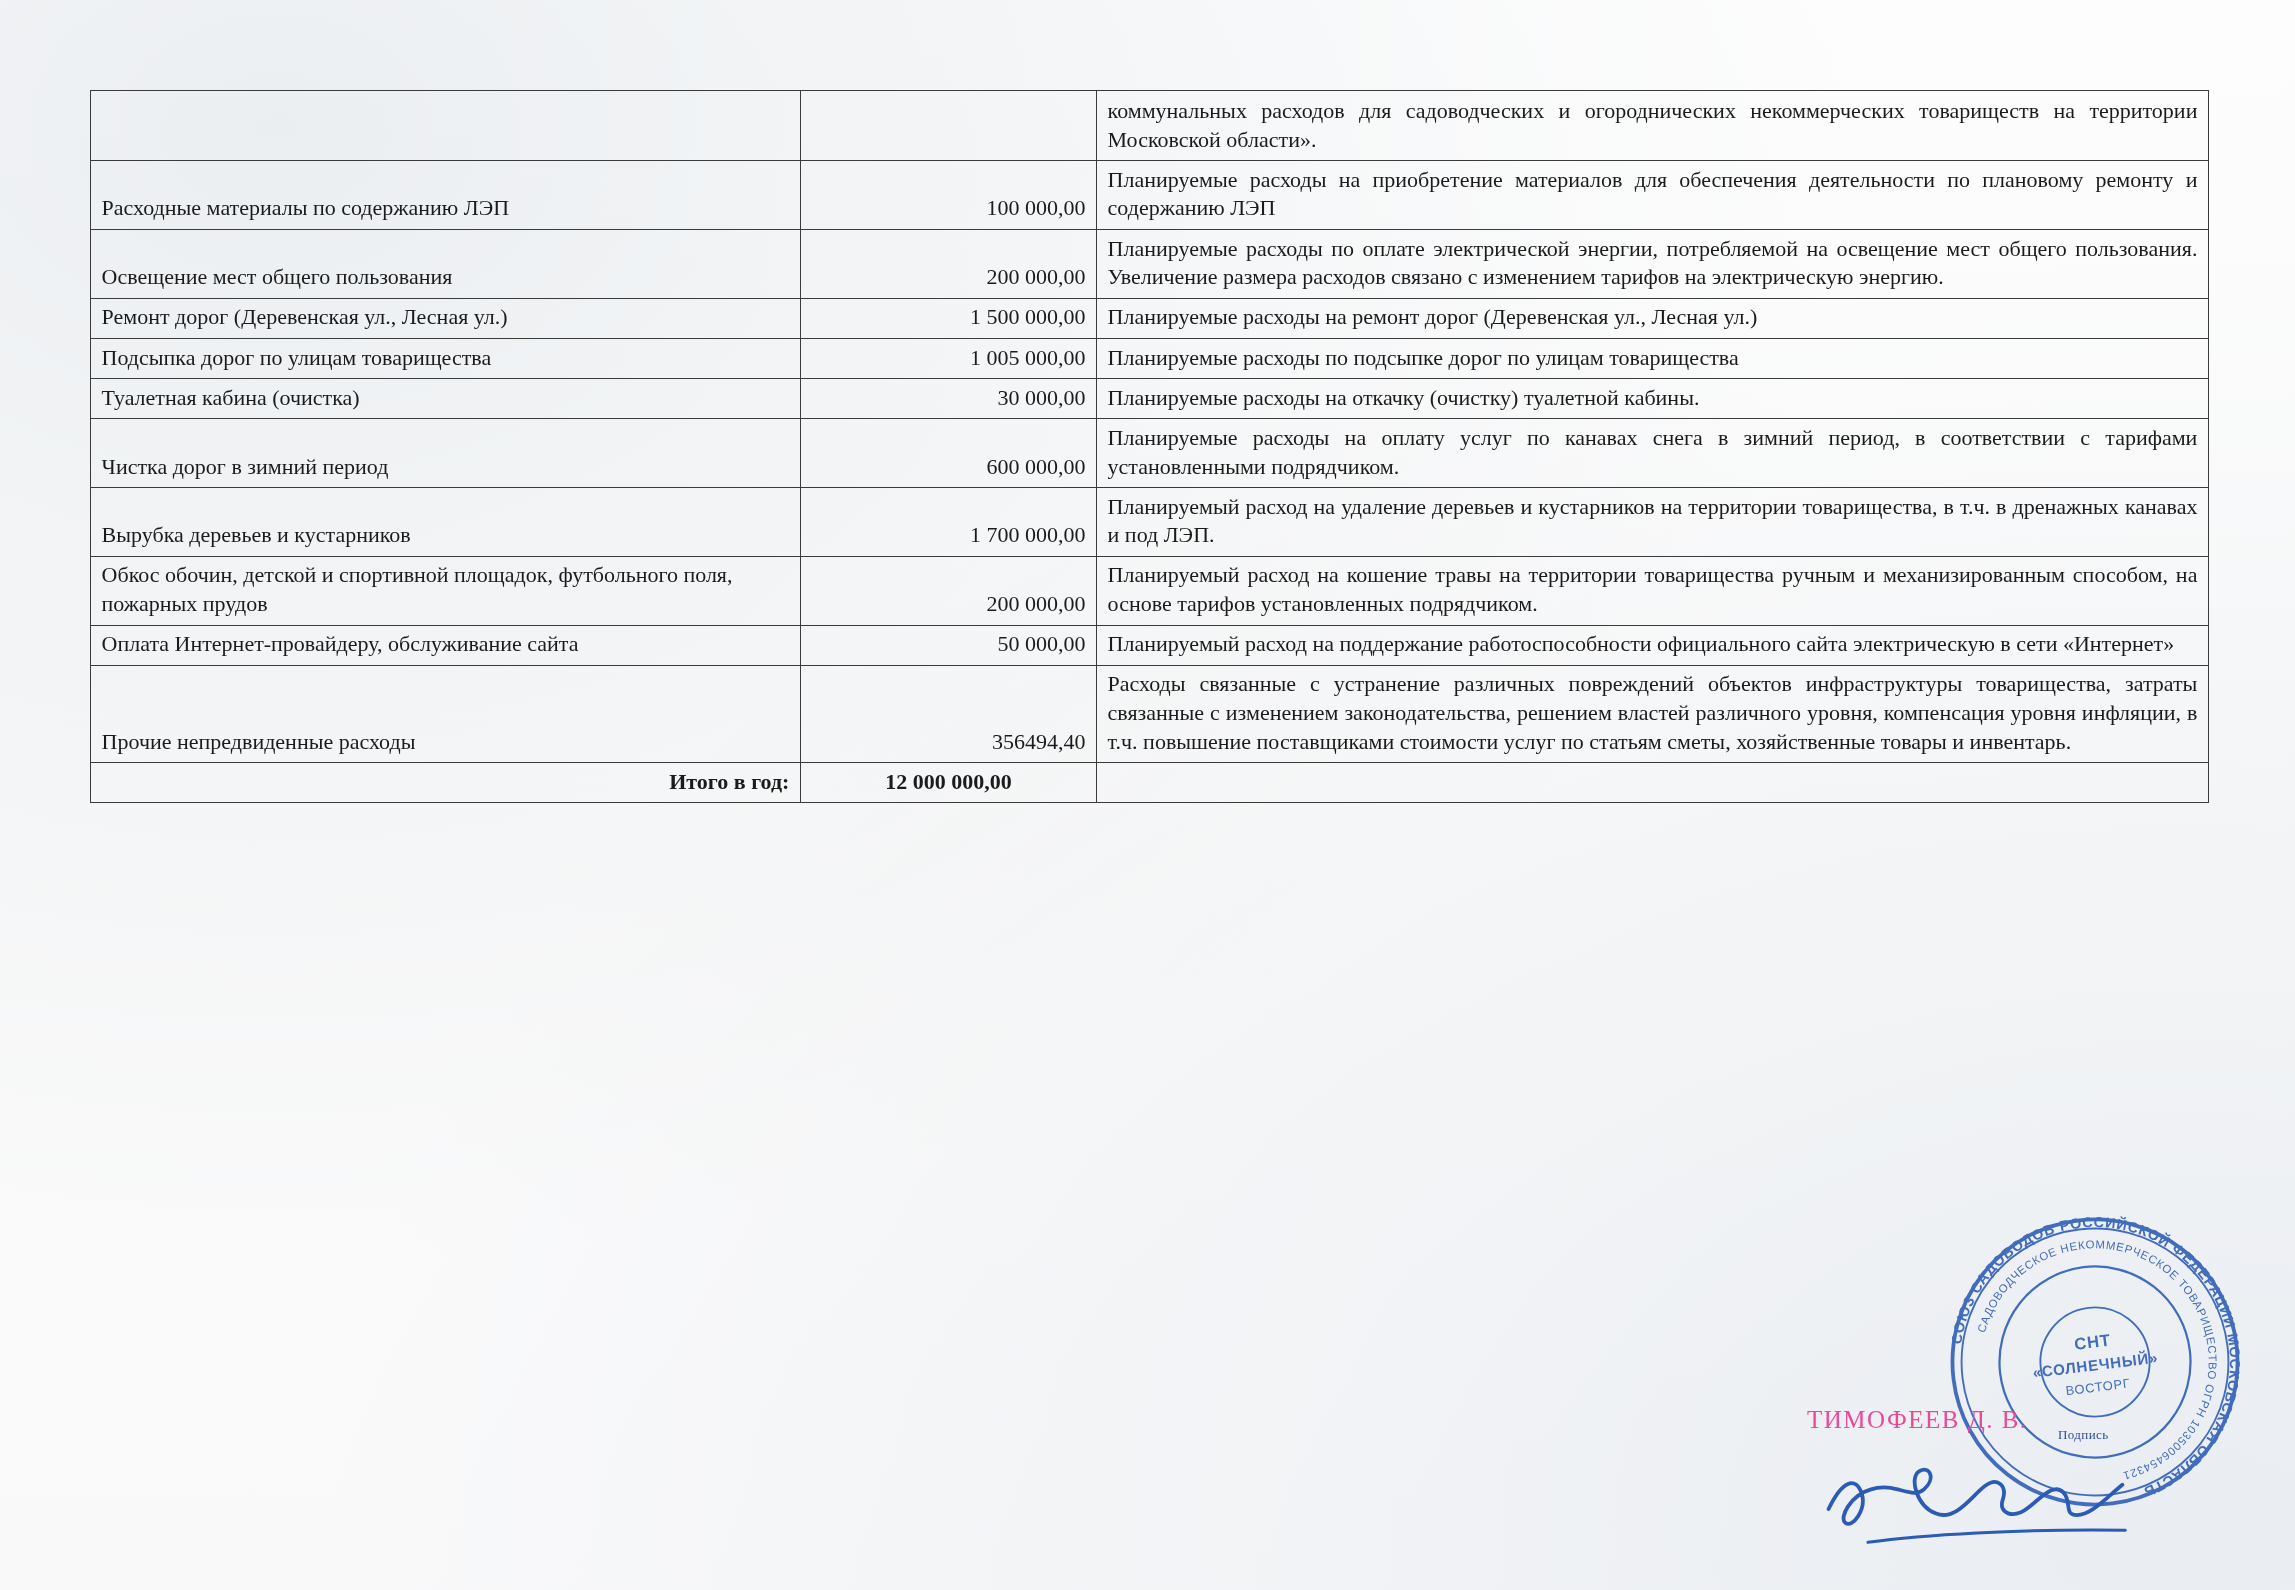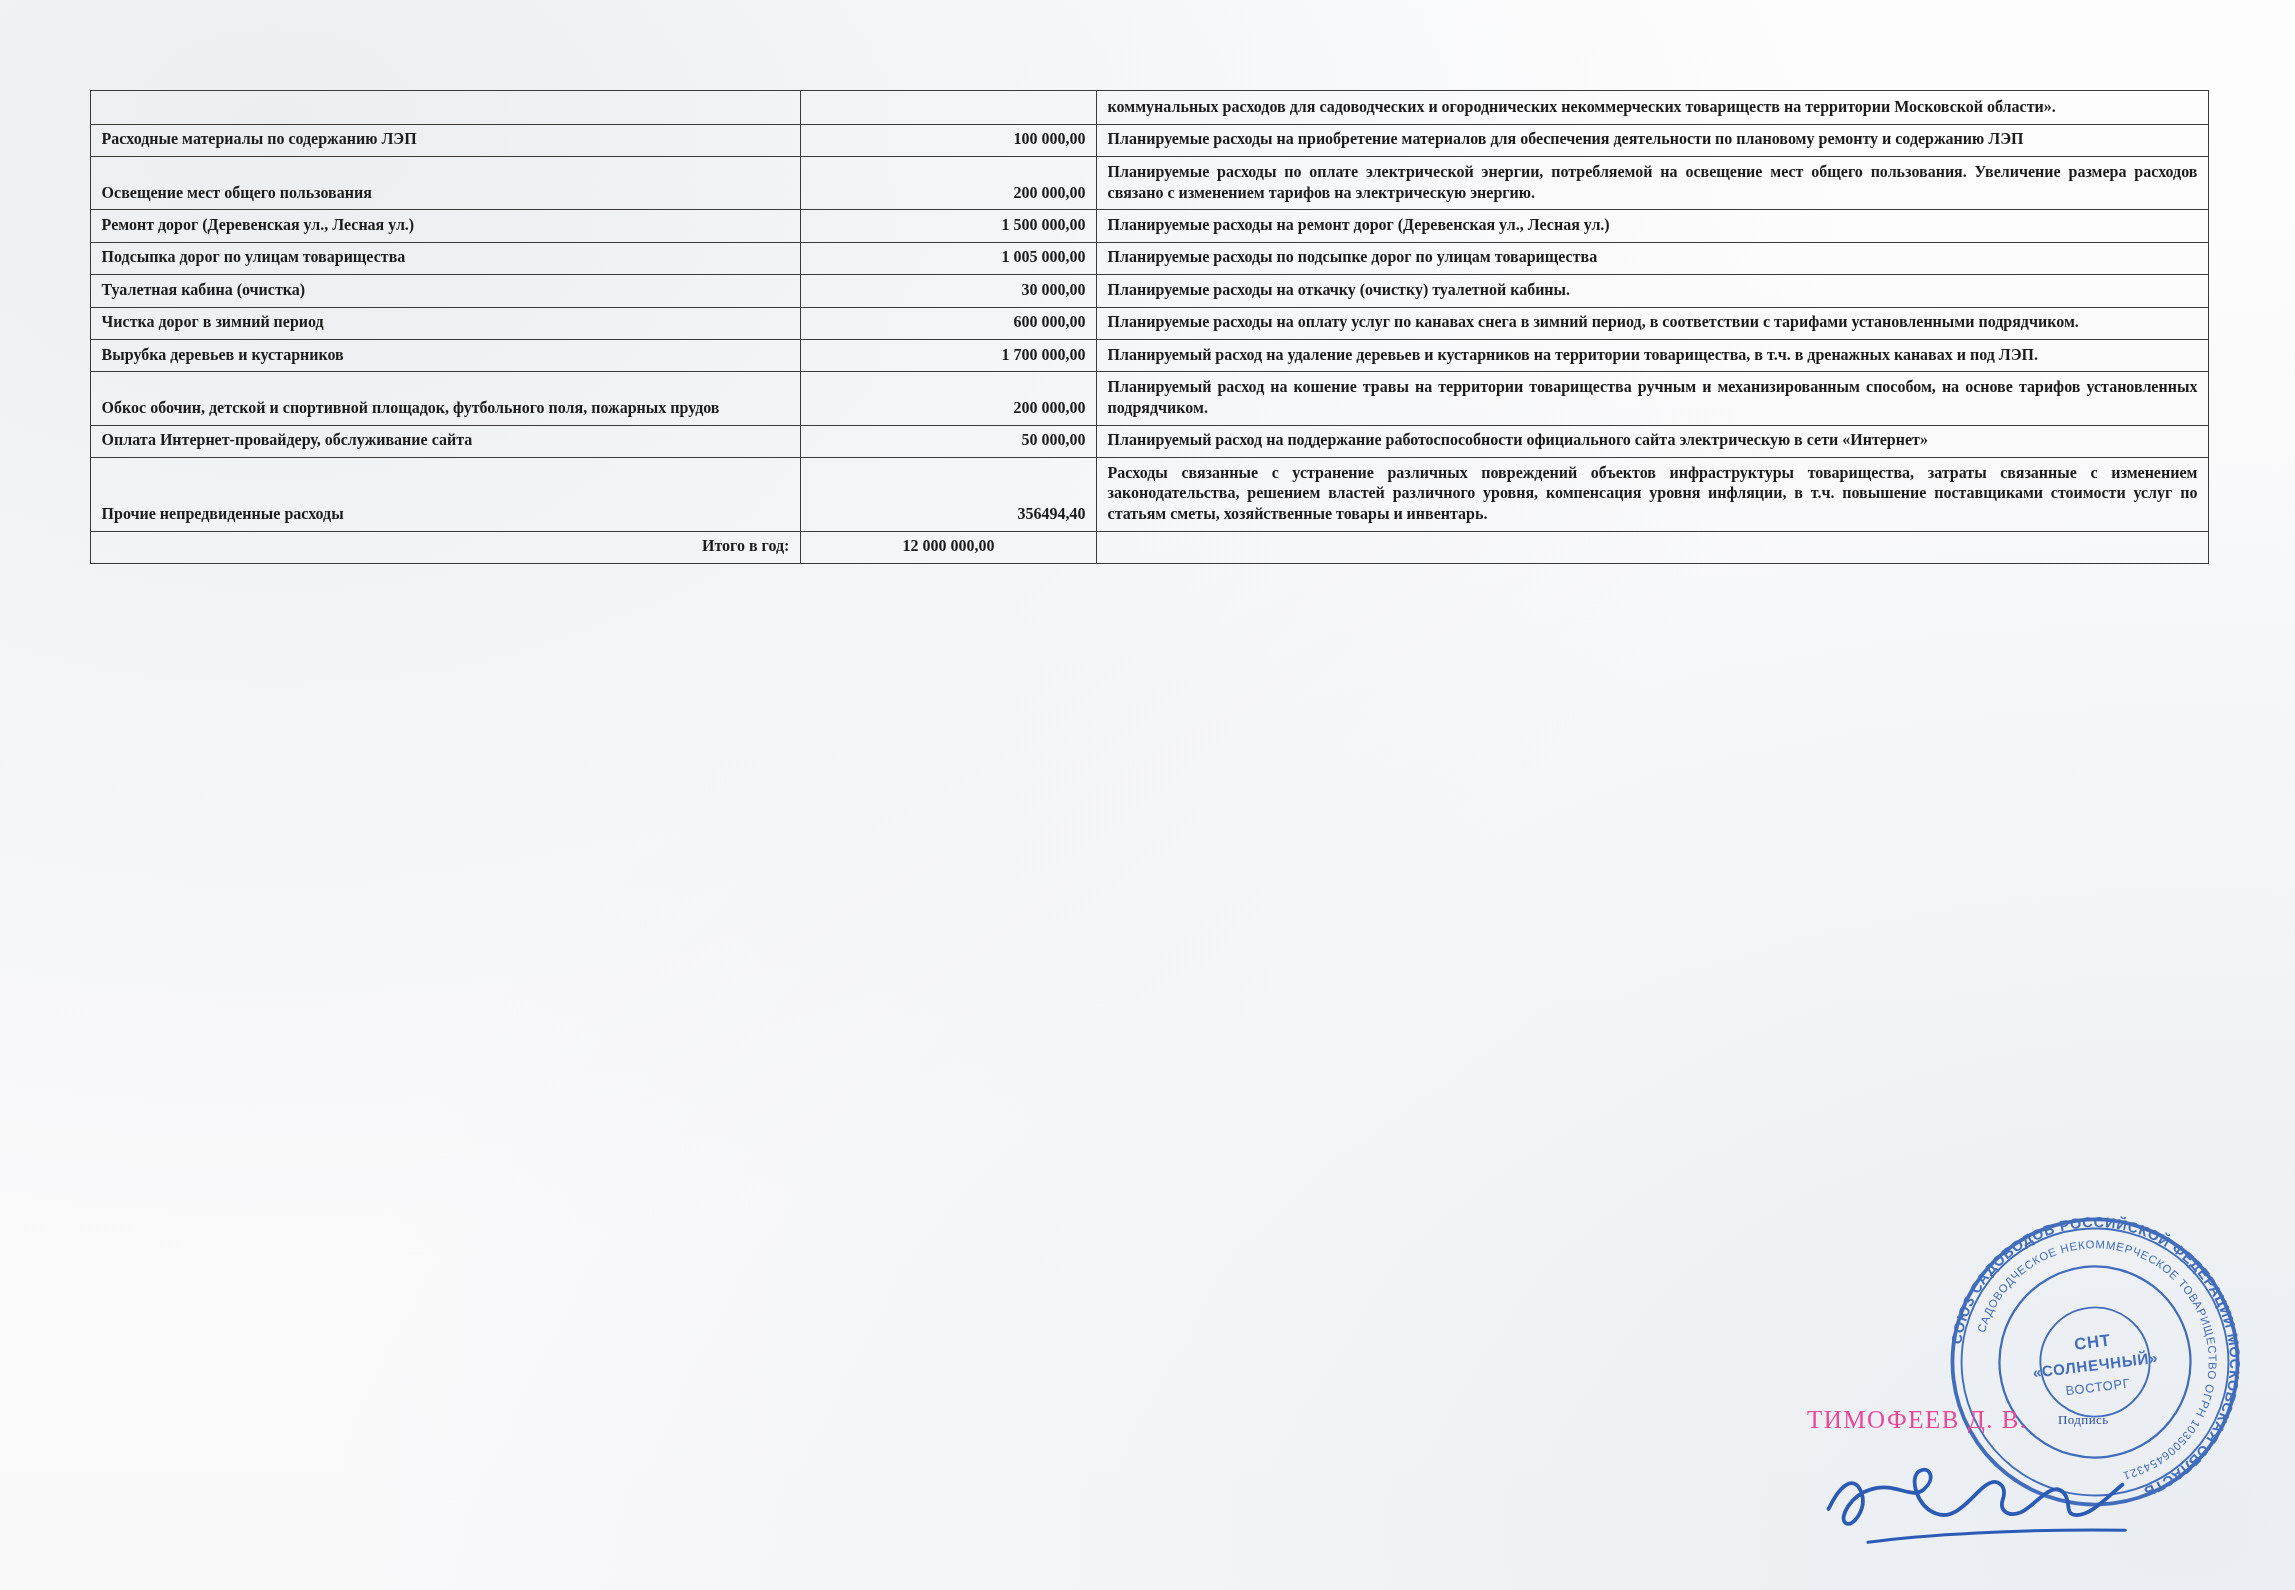--- a/index.html
+++ b/index.html
@@ -42,23 +42,22 @@
 
   table.budget {
     border-collapse: collapse;
     width: 100%;
     table-layout: fixed;
   }
   table.budget td {
     border: 1.5px solid #3a3a3a;
     vertical-align: bottom;
     padding: 4.6px 10.6px 6px 10.6px;
-    font-size: 16px;
+    font-size: 22px;
     line-height: 1.30;
-    font-weight: bold;
   }
   col.c-name  { width: 710px; }
   col.c-sum   { width: 296px; }
   col.c-desc  { width: 1112px; }
 
   td.name {
     text-align: left;
     vertical-align: bottom;
     margin-left: 45px;
   }
@@ -117,21 +116,21 @@
     top: 16.7px;
     font-size: 25px;
     letter-spacing: 1.5px;
     color: #ec4899;
     white-space: nowrap;
     font-family: "Liberation Serif", serif;
   }
   .sig-podpis {
     position: absolute;
     left: 251px;
-    top: 23px;
+    top: 38px;
     font-size: 13px;
     color: #2a4fa0;
     letter-spacing: 0.4px;
   }
 
   
   .sig-stroke {
     position: absolute;
     left: 15px;
     top: 61px;

